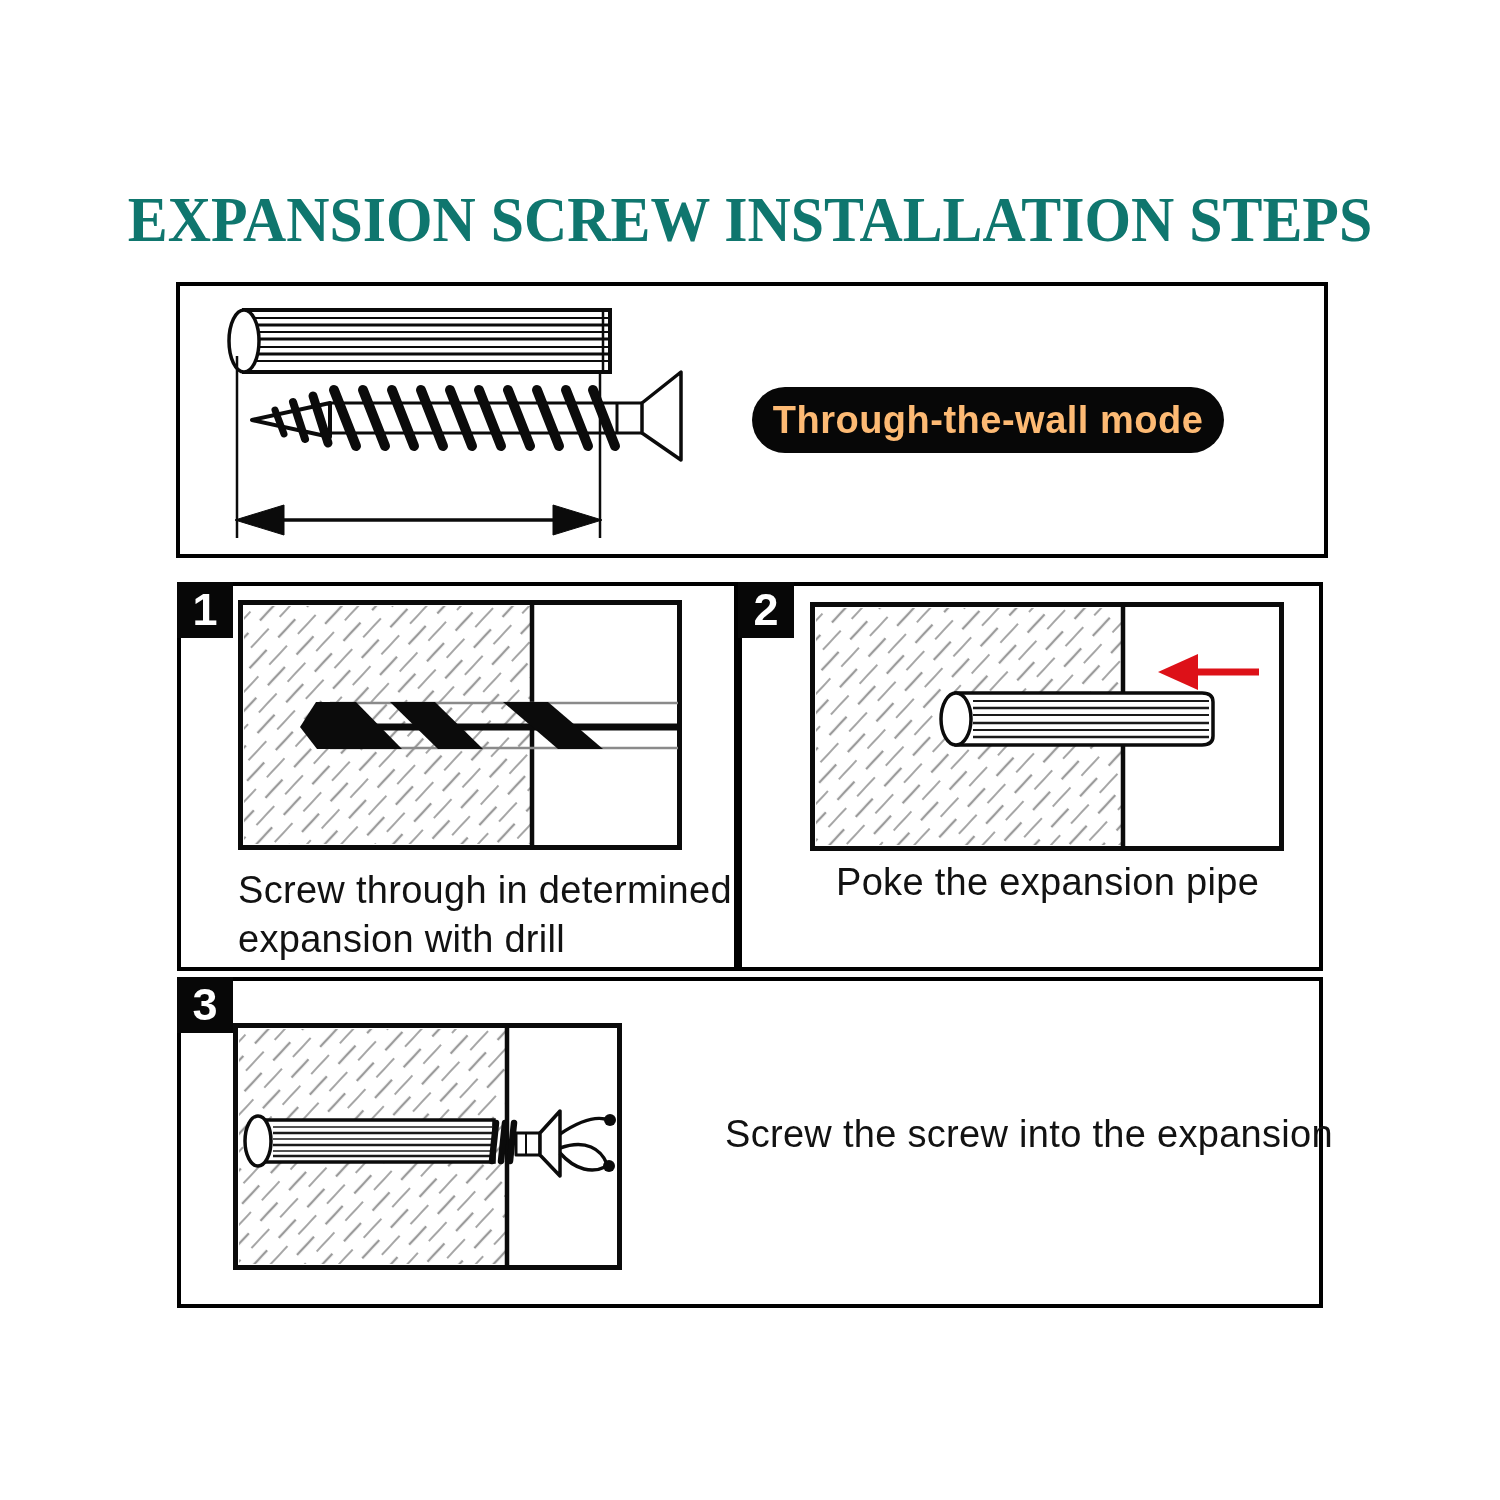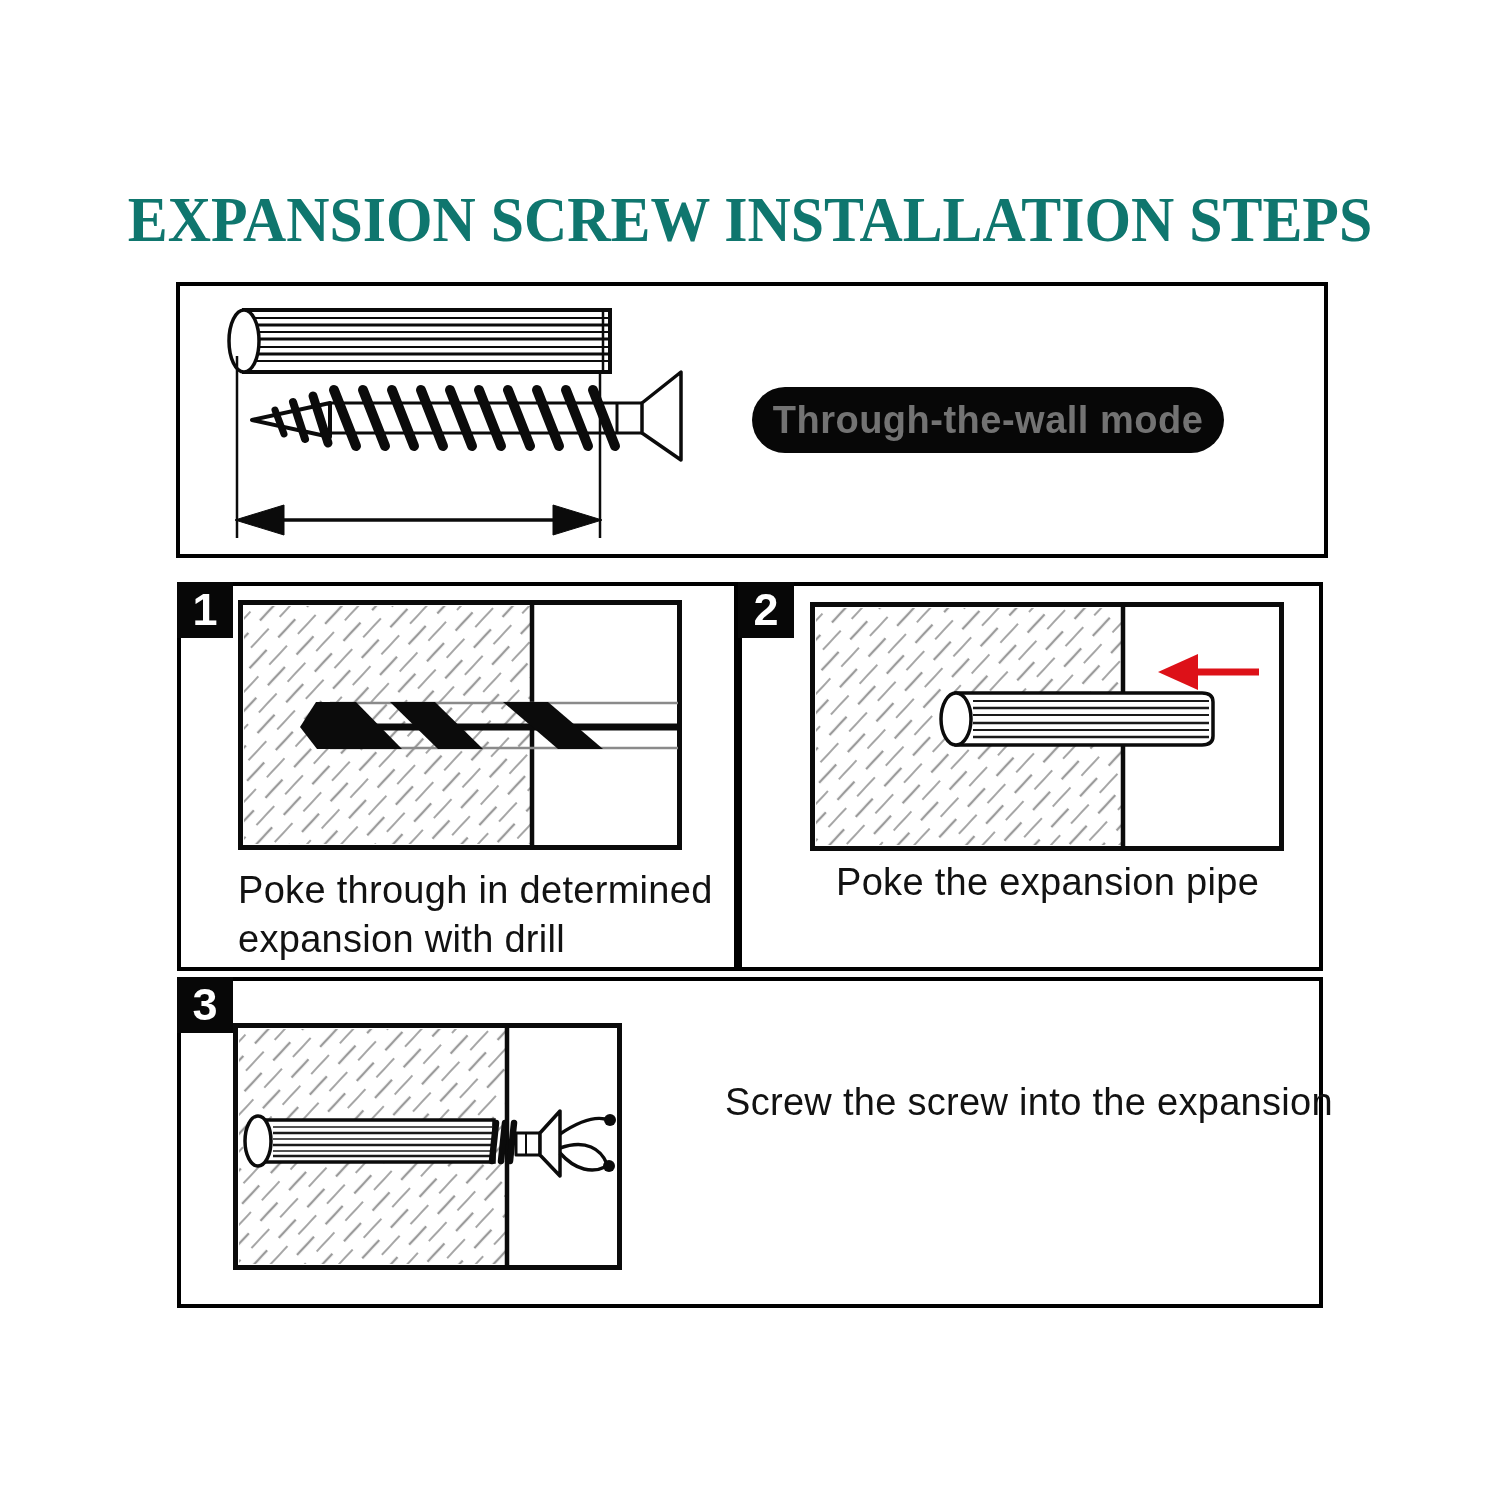--- a/index.html
+++ b/index.html
@@ -74,21 +74,21 @@
 
       <g stroke="#0b0b0b" fill="#0b0b0b">
         <line x1="57" y1="70" x2="57" y2="252" stroke-width="2.5"></line>
         <line x1="420" y1="88" x2="420" y2="252" stroke-width="2.5"></line>
         <line x1="70" y1="234" x2="407" y2="234" stroke-width="3.5"></line>
         <polygon points="55,234 104,219 104,249"></polygon>
         <polygon points="422,234 373,219 373,249"></polygon>
       </g>
     </svg>
 
-    <div class="mode-badge" style="background: rgb(7, 7, 7); color: #737373;">
+    <div class="mode-badge" style="background: rgb(7, 7, 7); color: #fdba74;">
       <span>Through-the-wall mode</span>
     </div>
   </section>
 
   <section class="panel" style="left:177px; top:582px; width:561px; height:389px;">
     <div class="badge-num" style="background: rgb(7, 7, 7);">
       <span>1</span>
     </div>
 
     <svg class="pic" style="left:57px; top:14px;" width="444" height="250" viewBox="0 0 444 250">
@@ -105,21 +105,21 @@
         <line x1="92" y1="103" x2="440" y2="103" stroke="#8a8a8a" stroke-width="2.5"></line>
         <line x1="92" y1="148" x2="440" y2="148" stroke="#8a8a8a" stroke-width="2.5"></line>
         <line x1="66" y1="127" x2="440" y2="127" stroke="#0b0b0b" stroke-width="7"></line>
         <polygon points="62,127 78,102 118,102 164,149 79,149"></polygon>
         <polygon points="152,102 197,102 245,149 200,149"></polygon>
         <polygon points="265,102 310,102 365,149 320,149"></polygon>
       </g>
     </svg>
 
     <div class="caption" style="left:57px; top:280px;">
-      <div>Poke through in determined</div>
+      <div>Screw through in determined</div>
       <div>expansion with drill</div>
     </div>
   </section>
 
   <section class="panel" style="left:738px; top:582px; width:585px; height:389px;">
     <div class="badge-num" style="background: rgb(7, 7, 7);">
       <span>2</span>
     </div>
 
     <svg class="pic" style="left:68px; top:16px;" width="474" height="249" viewBox="0 0 474 249">
@@ -192,18 +192,18 @@
         <g stroke-width="3.5">
           <path d="M327,111 C348,97 363,94 372,96"></path>
           <path d="M327,125 C353,116 368,126 374,141"></path>
           <path d="M327,130 C343,148 360,150 372,144"></path>
         </g>
         <circle cx="377" cy="97" r="6" fill="#0b0b0b" stroke="none"></circle>
         <circle cx="376" cy="143" r="6" fill="#0b0b0b" stroke="none"></circle>
       </g>
     </svg>
 
-    <div class="caption" style="left:544px; top:97px;">
+    <div class="caption" style="left:544px; top:129px;">
       <div>Screw the screw into the expansion</div>
     </div>
   </section>
 
 </div>
 
 </body></html>

